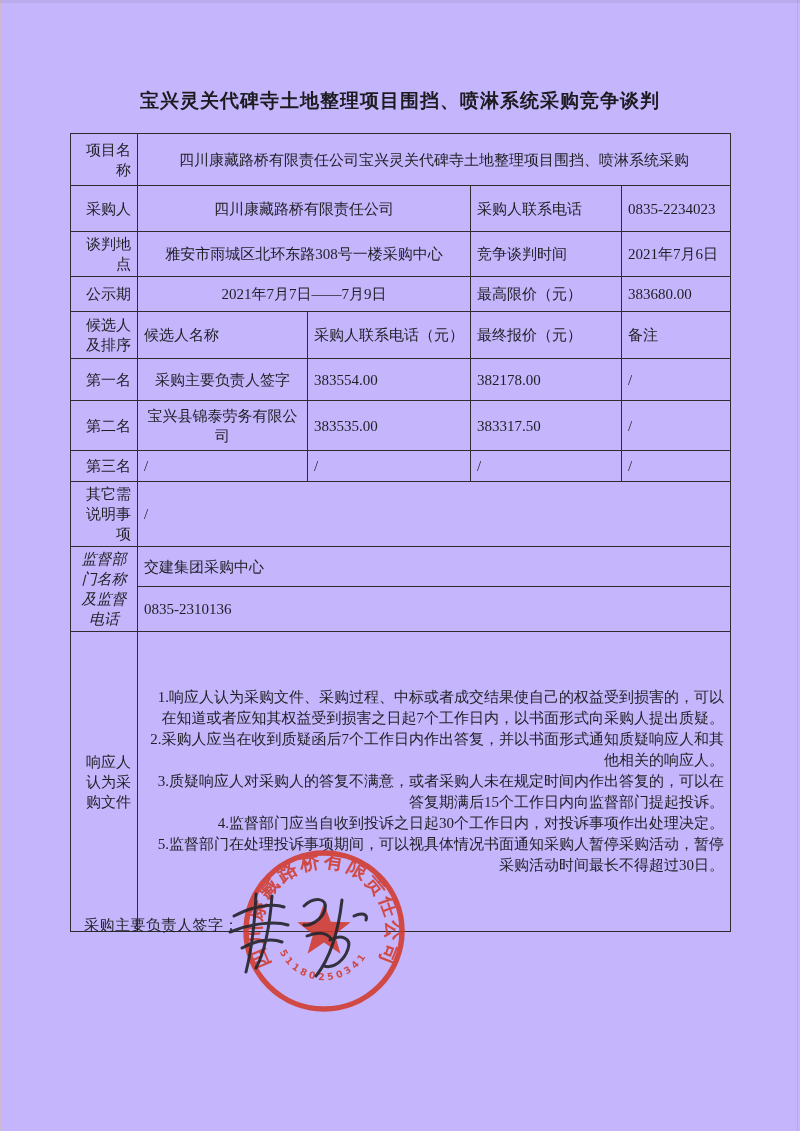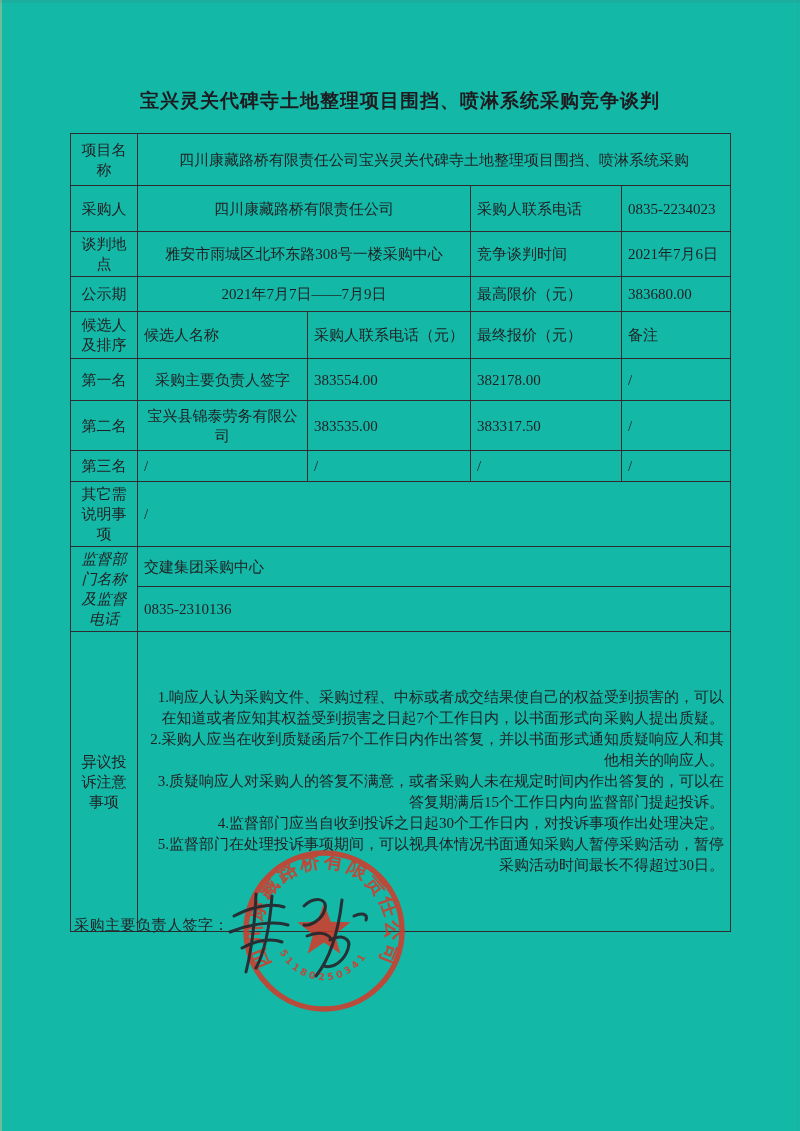--- a/index.html
+++ b/index.html
@@ -1,19 +1,19 @@
 <!DOCTYPE html>
 <html><head>
 <meta charset="utf-8">
 <style>
   html,body{margin:0;padding:0;background:#ffffff;}
   .page{
     position:relative;
     width:800px;height:1131px;
-    background:#14b8a6;
+    background:#c4b5fd;
     overflow:hidden;
     font-family:"Liberation Serif","DejaVu Serif",serif;
     color:#1f1f23;
   }
   .edge-left{position:absolute;left:0;top:0;width:2px;height:1131px;background:rgba(214,196,140,.45);}
   .edge-right{position:absolute;right:2px;top:0;width:1px;height:1131px;background:rgba(120,120,120,.18);}
   .edge-top{position:absolute;left:0;top:0;width:800px;height:3px;background:rgba(90,90,90,.10);}
   .doc-title{
     position:absolute;top:88px;left:0;width:800px;
     text-align:center;font-size:19px;font-weight:bold;
@@ -22,28 +22,28 @@
   table.doc{
     position:absolute;left:70px;top:133px;
     width:660px;border-collapse:collapse;table-layout:fixed;
   }
   table.doc td{
     border:1.5px solid #2d2d2f;
     font-size:15px;line-height:20px;
     padding:2px 6px;vertical-align:middle;
     overflow:hidden;
   }
-  td.lab{text-align:center;padding-left:4px;padding-right:2px;margin-top:36px;}
+  td.lab{text-align:right;padding-left:4px;padding-right:2px;margin-top:36px;}
   td.lab-c{text-align:center;padding-left:2px;padding-right:2px;font-style:italic;}
   td.val{text-align:center;padding-left:8px;}
   td.ctr{text-align:left;}
   td.notes{padding:10px 10px 10px 8px;}
   .notes p{margin:0;line-height:21px;text-align:right;}
   .sig-label{
-    position:absolute;left:74px;top:916px;
+    position:absolute;left:84px;top:916px;
     font-size:15px;letter-spacing:.5px;color:#222226;
   }
   .seal{position:absolute;left:238px;top:845px;width:172px;height:172px;}
   .seal svg{display:block;}
   .signature{position:absolute;left:212px;top:876px;width:172px;height:122px;}
 </style>
 </head>
 <body>
 
 <div class="page">
@@ -129,21 +129,21 @@
 
     <tr style="height:37px">
       <td class="lab-c" rowspan="2">监督部门名称及监督电话</td>
       <td class="ctr" colspan="4">交建集团采购中心</td>
     </tr>
     <tr style="height:41px">
       <td class="ctr" colspan="4">0835-2310136</td>
     </tr>
 
     <tr style="height:300px">
-      <td class="lab">异议投诉注意事项</td>
+      <td class="lab">响应人认为采购文件</td>
       <td class="notes" colspan="4">
         <p>1.响应人认为采购文件、采购过程、中标或者成交结果使自己的权益受到损害的，可以在知道或者应知其权益受到损害之日起7个工作日内，以书面形式向采购人提出质疑。</p>
         <p>2.采购人应当在收到质疑函后7个工作日内作出答复，并以书面形式通知质疑响应人和其他相关的响应人。</p>
         <p>3.质疑响应人对采购人的答复不满意，或者采购人未在规定时间内作出答复的，可以在答复期满后15个工作日内向监督部门提起投诉。</p>
         <p>4.监督部门应当自收到投诉之日起30个工作日内，对投诉事项作出处理决定。</p>
         <p>5.监督部门在处理投诉事项期间，可以视具体情况书面通知采购人暂停采购活动，暂停采购活动时间最长不得超过30日。</p>
       </td>
     </tr>
   </tbody>
     </table>

